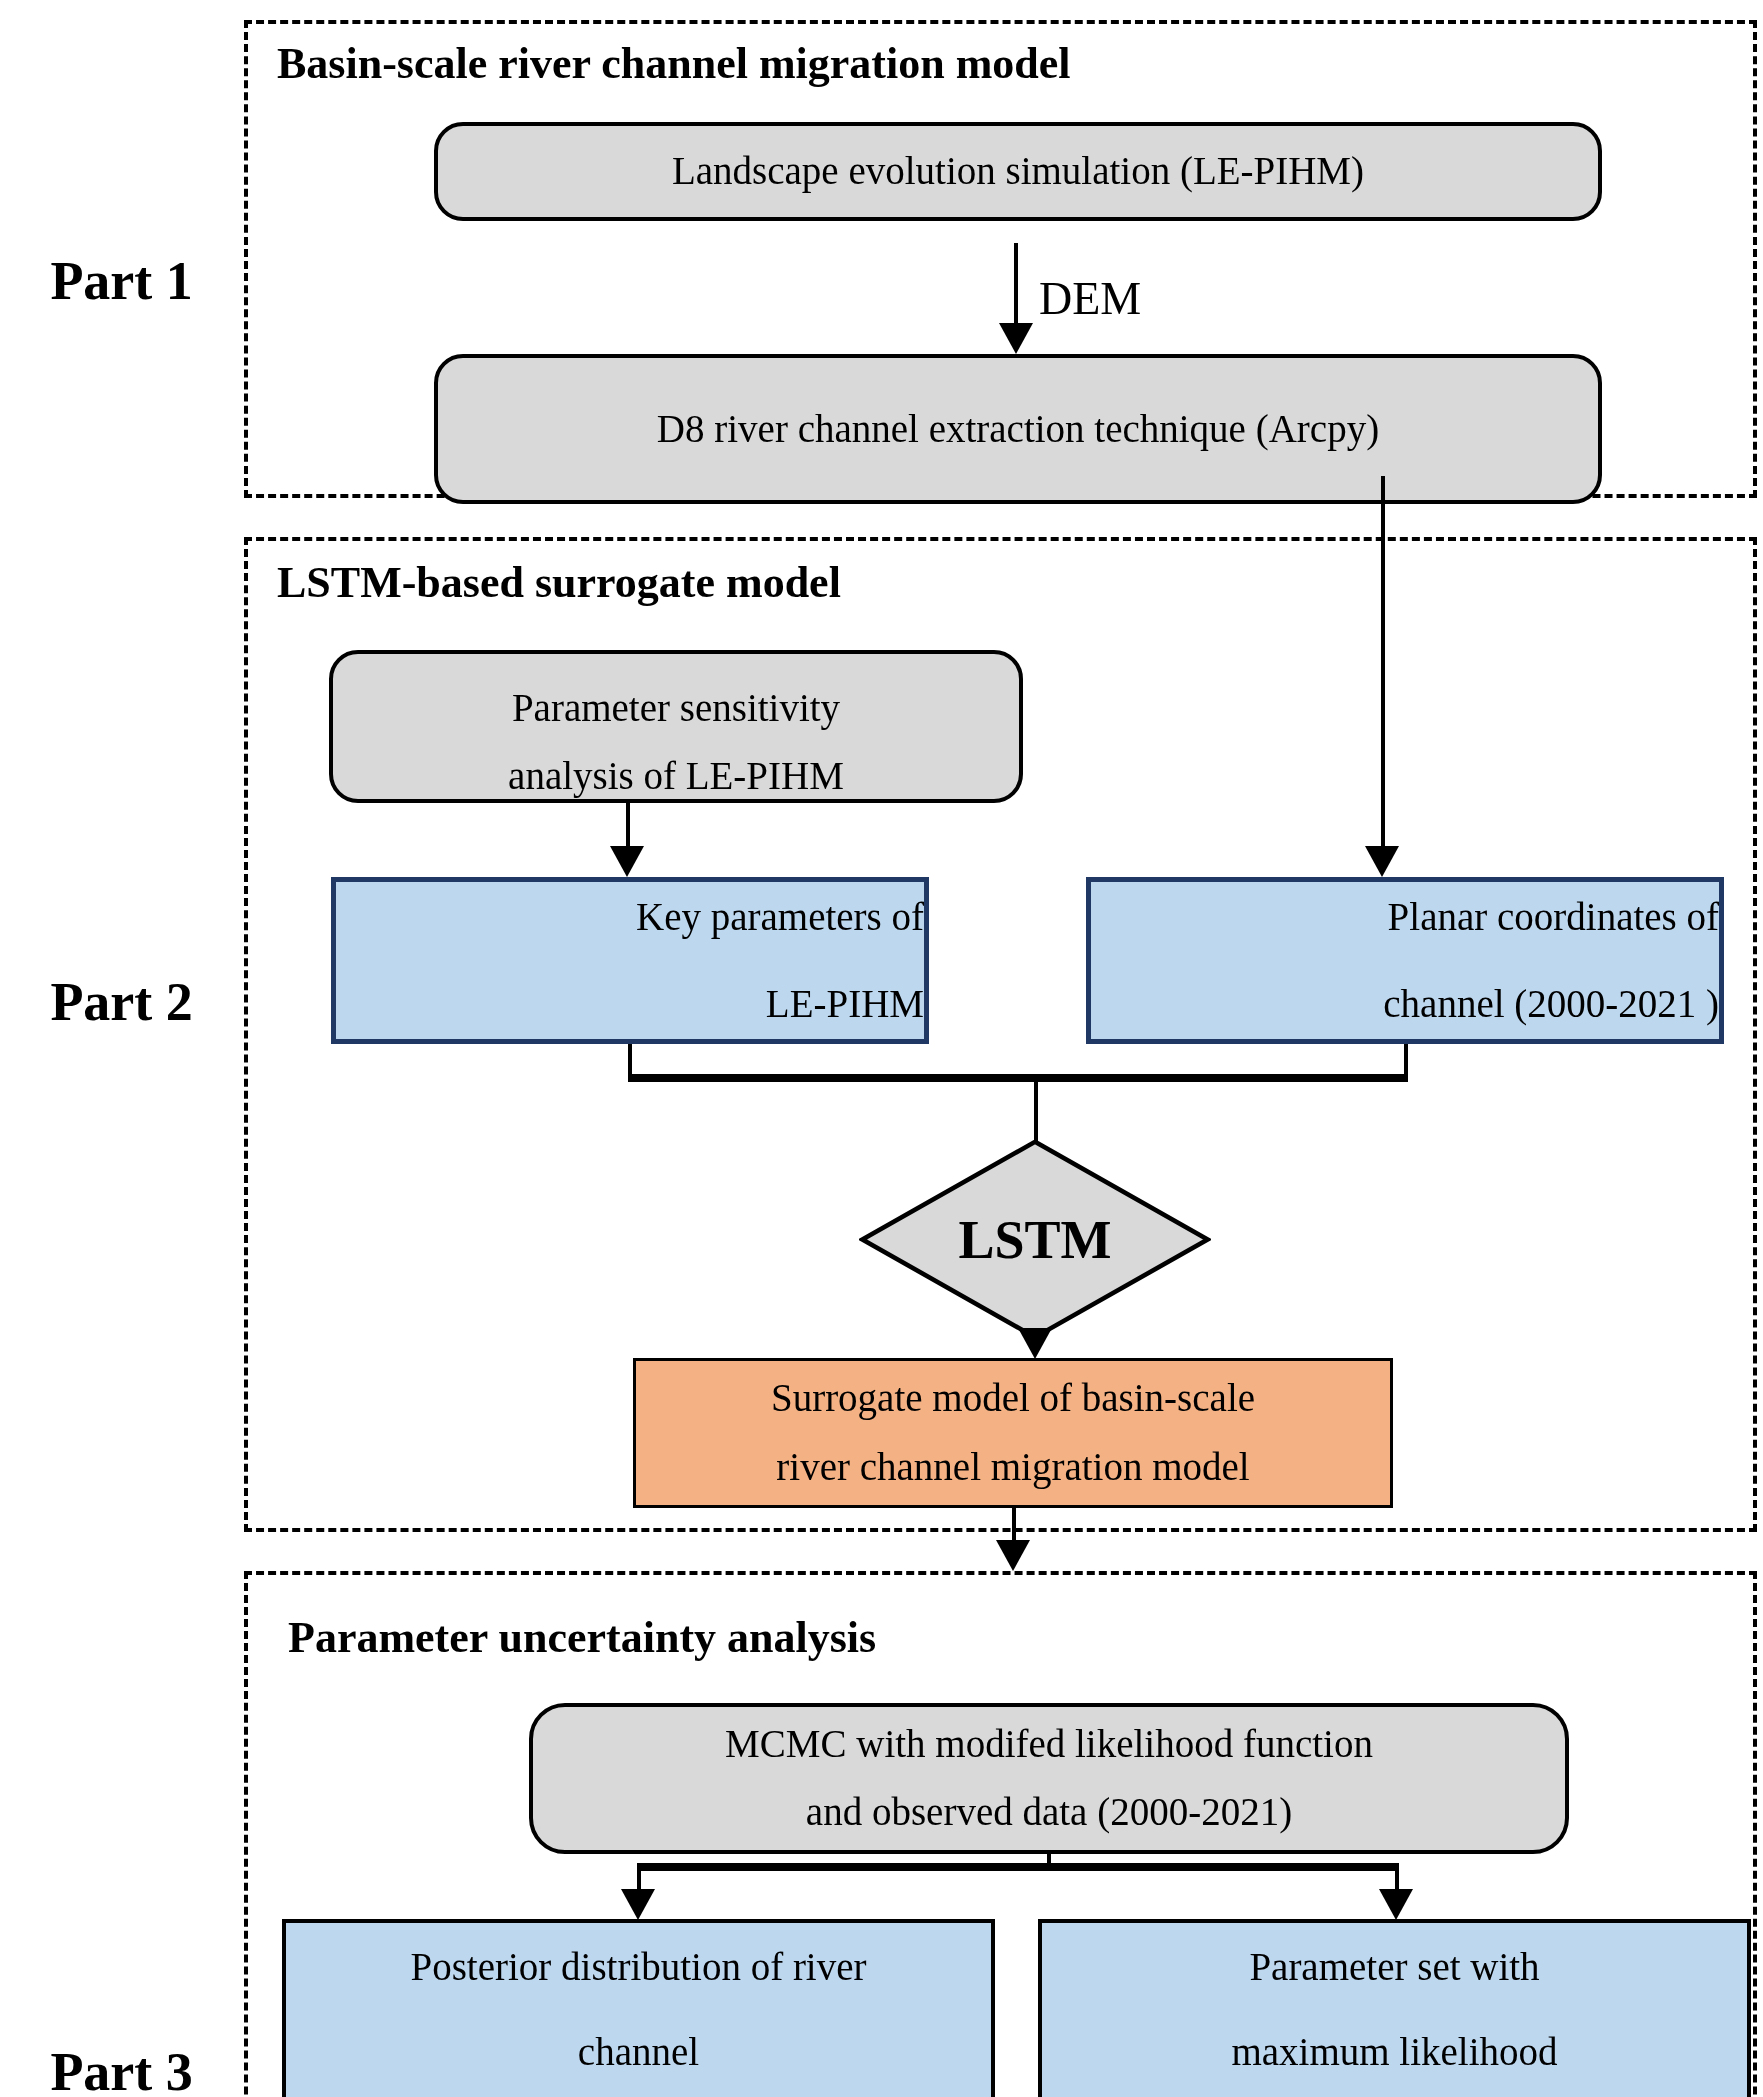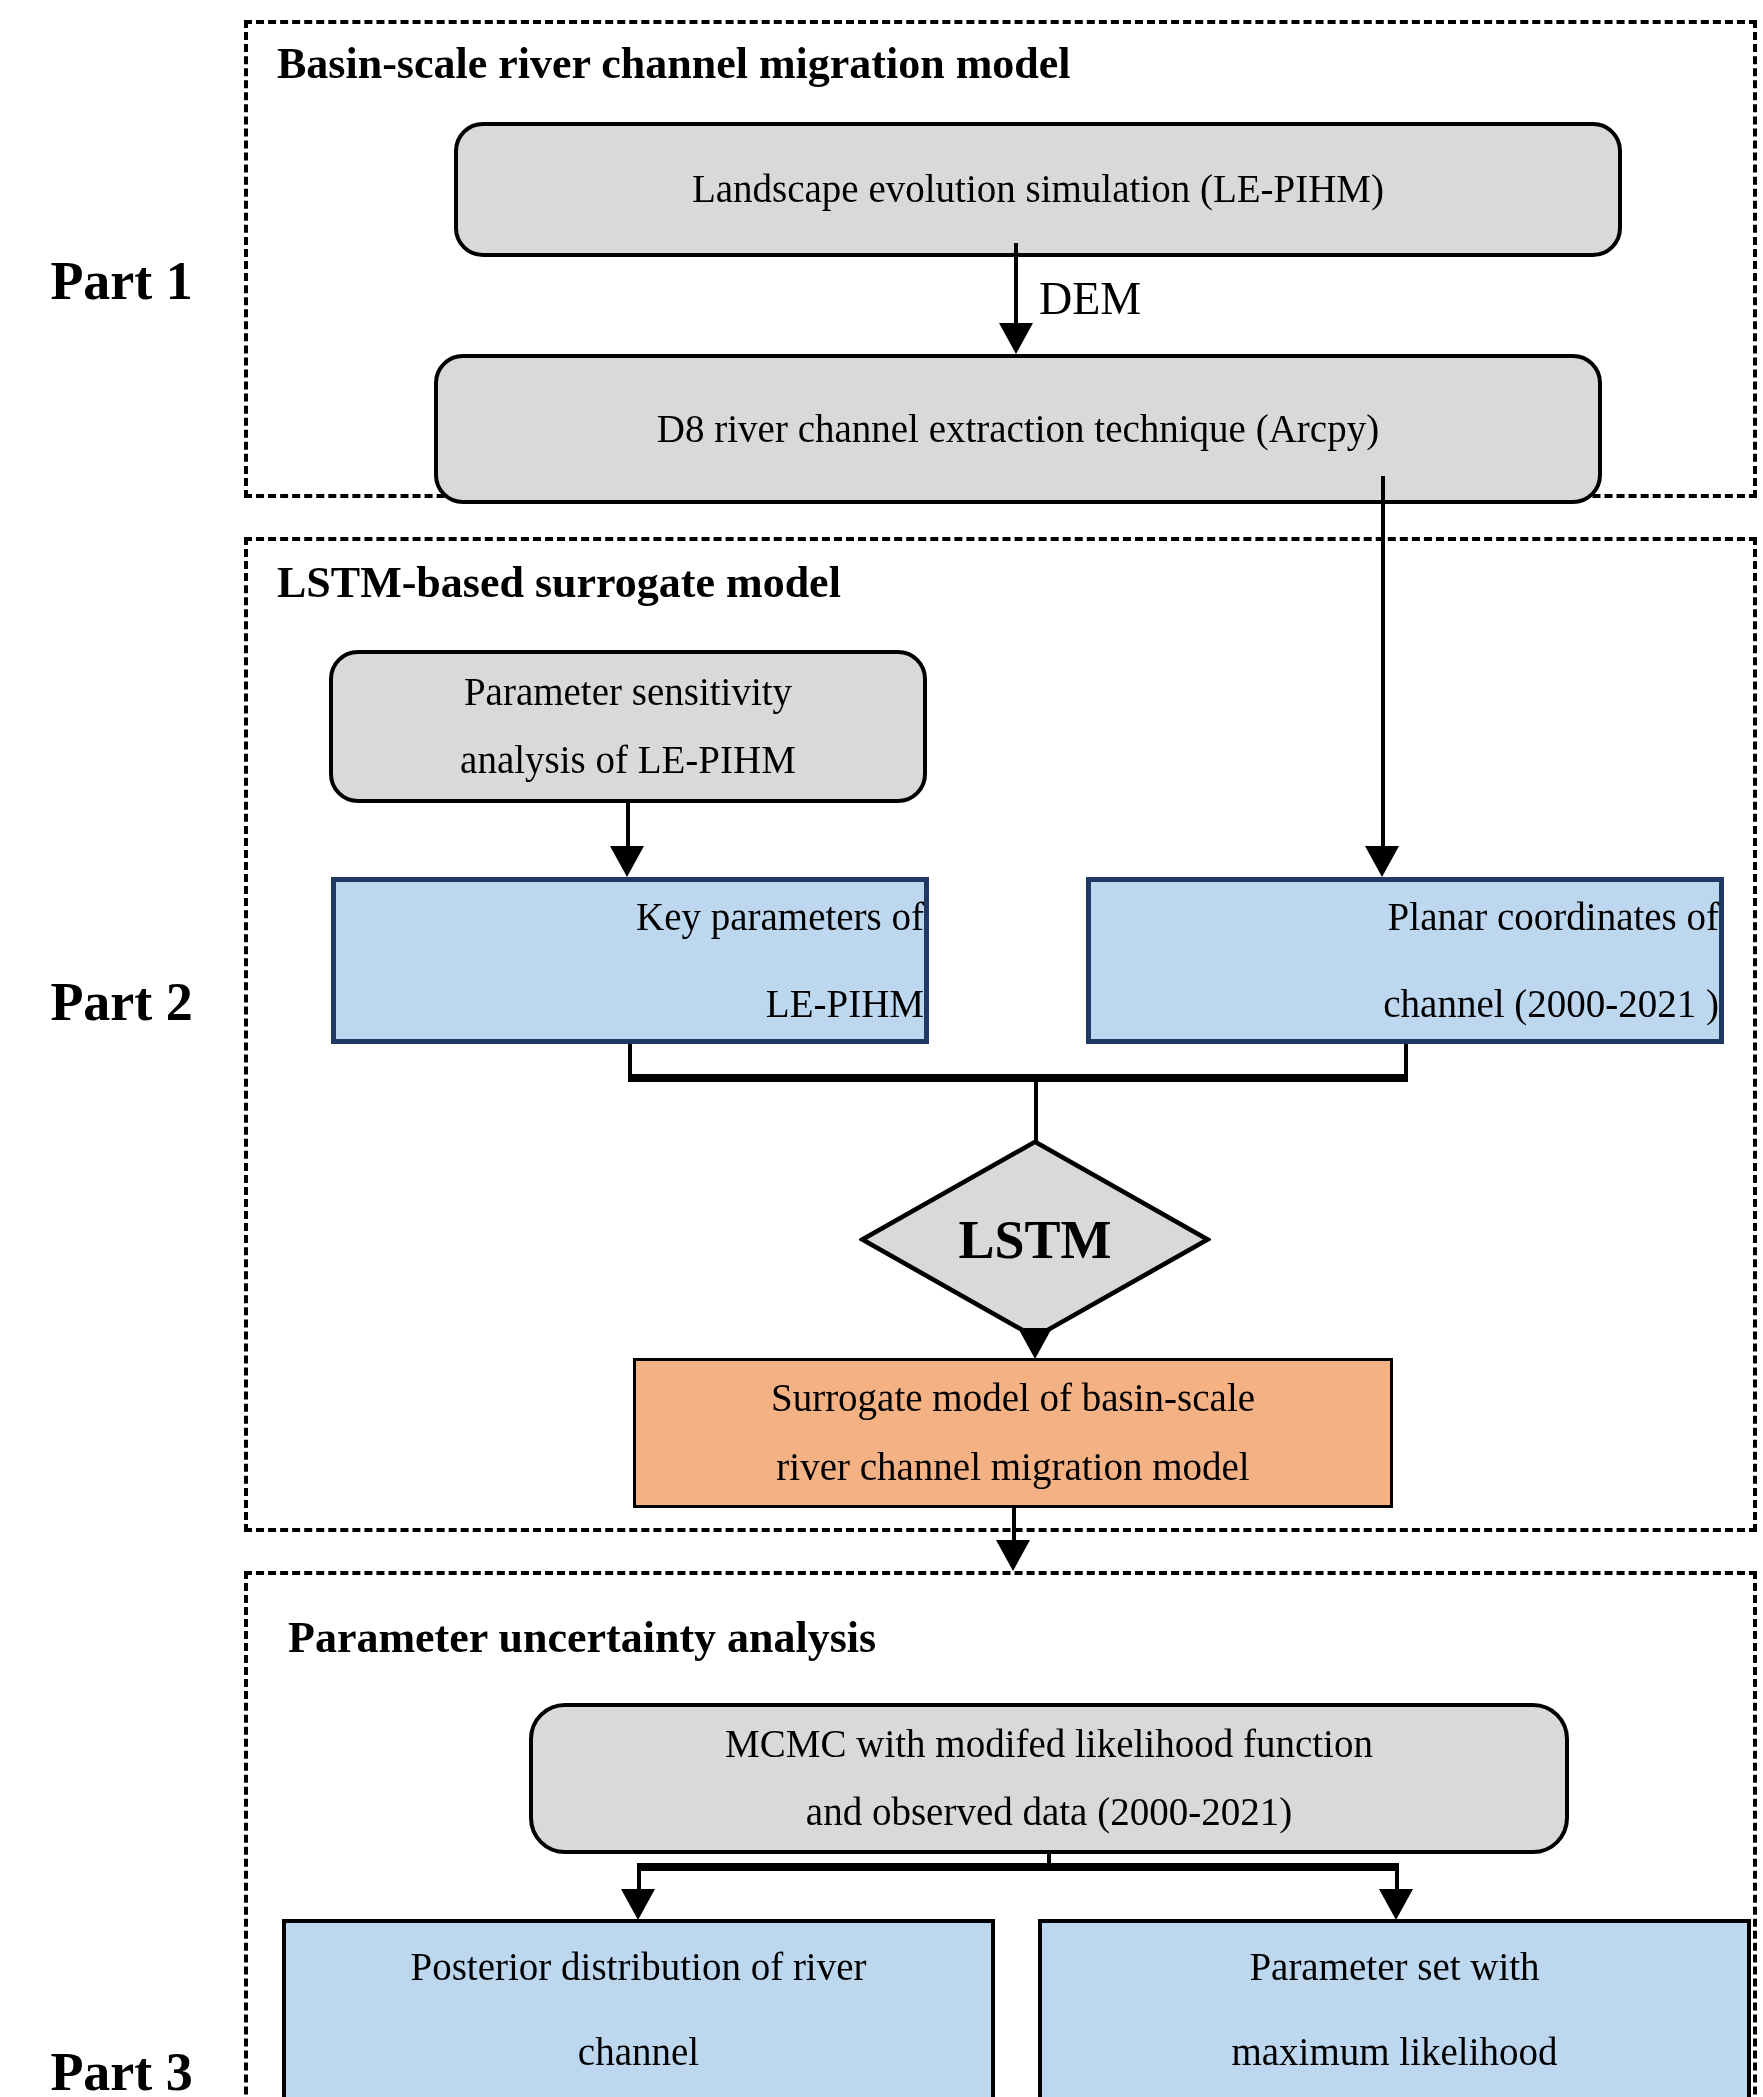--- a/index.html
+++ b/index.html
@@ -86,36 +86,36 @@
   <div class="part-rect" style="left:244px;top:1571px;width:1513px;height:1003px;"></div>
 
   <div class="part-label" style="left:12.6px;top:252px;">Part 1</div>
   <div class="part-label" style="left:12.6px;top:973px;">Part 2</div>
   <div class="part-label" style="left:12.6px;top:2043px;">Part 3</div>
 
   <div class="part-title" style="left:277px;top:40px;">Basin-scale river channel migration model</div>
   <div class="part-title" style="left:277px;top:559px;">LSTM-based surrogate model</div>
   <div class="part-title" style="left:288px;top:1614px;">Parameter uncertainty analysis</div>
 
-  <div class="node gray" style="left:434px;top:122px;width:1168px;height:135px;margin-left:20px;">
+  <div class="node gray" style="left:434px;top:122px;width:1168px;height:99px;">
     <span class="line">Landscape evolution simulation (LE-PIHM)</span>
   </div>
 
   <div class="vline" style="left:1014px;top:243px;height:83px;"></div>
   <div class="arrowhead" style="left:999px;top:323px;"></div>
   <div class="dem-label" style="left:1039px;top:272px;">DEM</div>
 
   <div class="node gray" style="left:434px;top:354px;width:1168px;height:150px;">
     <span class="line">D8 river channel extraction technique (Arcpy)</span>
   </div>
 
   <div class="vline" style="left:1381px;top:476px;height:371px;"></div>
   <div class="arrowhead" style="left:1365px;top:846px;"></div>
 
-  <div class="node gray gap55" style="left:329px;top:650px;width:598px;height:153px;">
+  <div class="node gray gap55" style="left:329px;top:650px;width:694px;height:153px;justify-content:flex-end;">
     <span class="line">Parameter sensitivity</span>
     <span class="line">analysis of LE-PIHM</span>
   </div>
 
   <div class="vline" style="left:626px;top:803px;height:44px;"></div>
   <div class="arrowhead" style="left:610px;top:846px;"></div>
 
   <div class="node blue-navy gap100" style="left:331px;top:877px;width:598px;height:167px;">
     <span class="line">Key parameters of</span>
     <span class="line">LE-PIHM</span>

